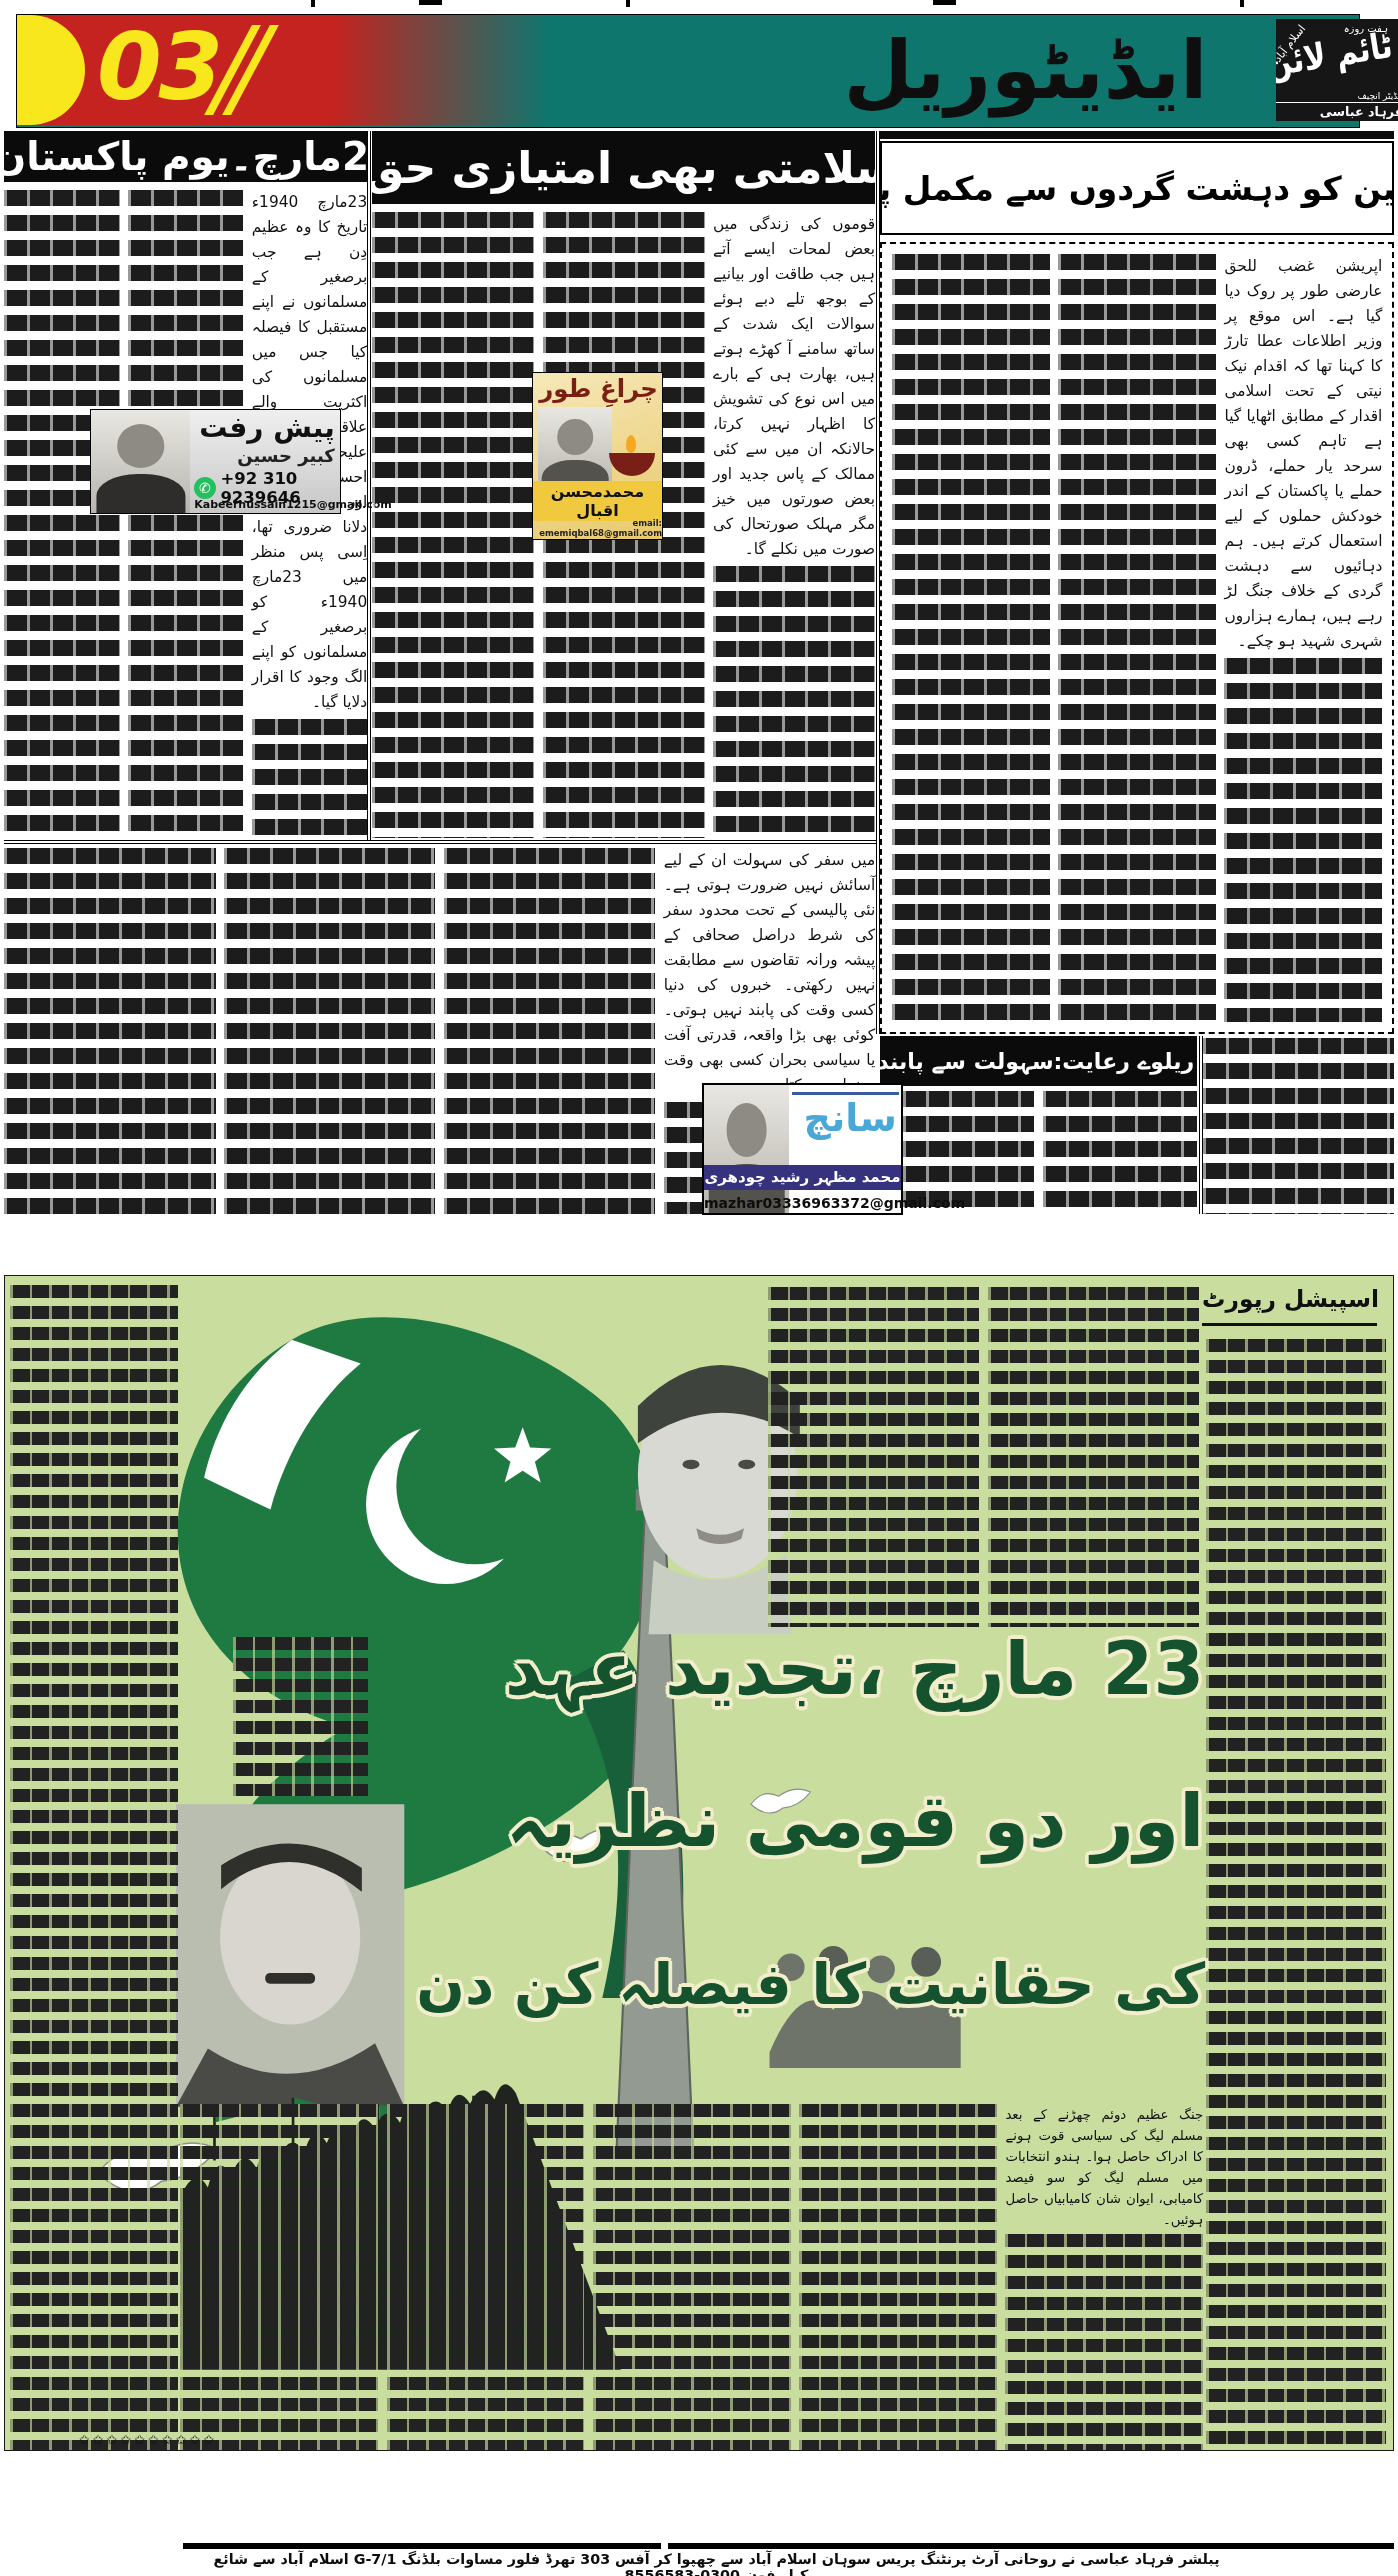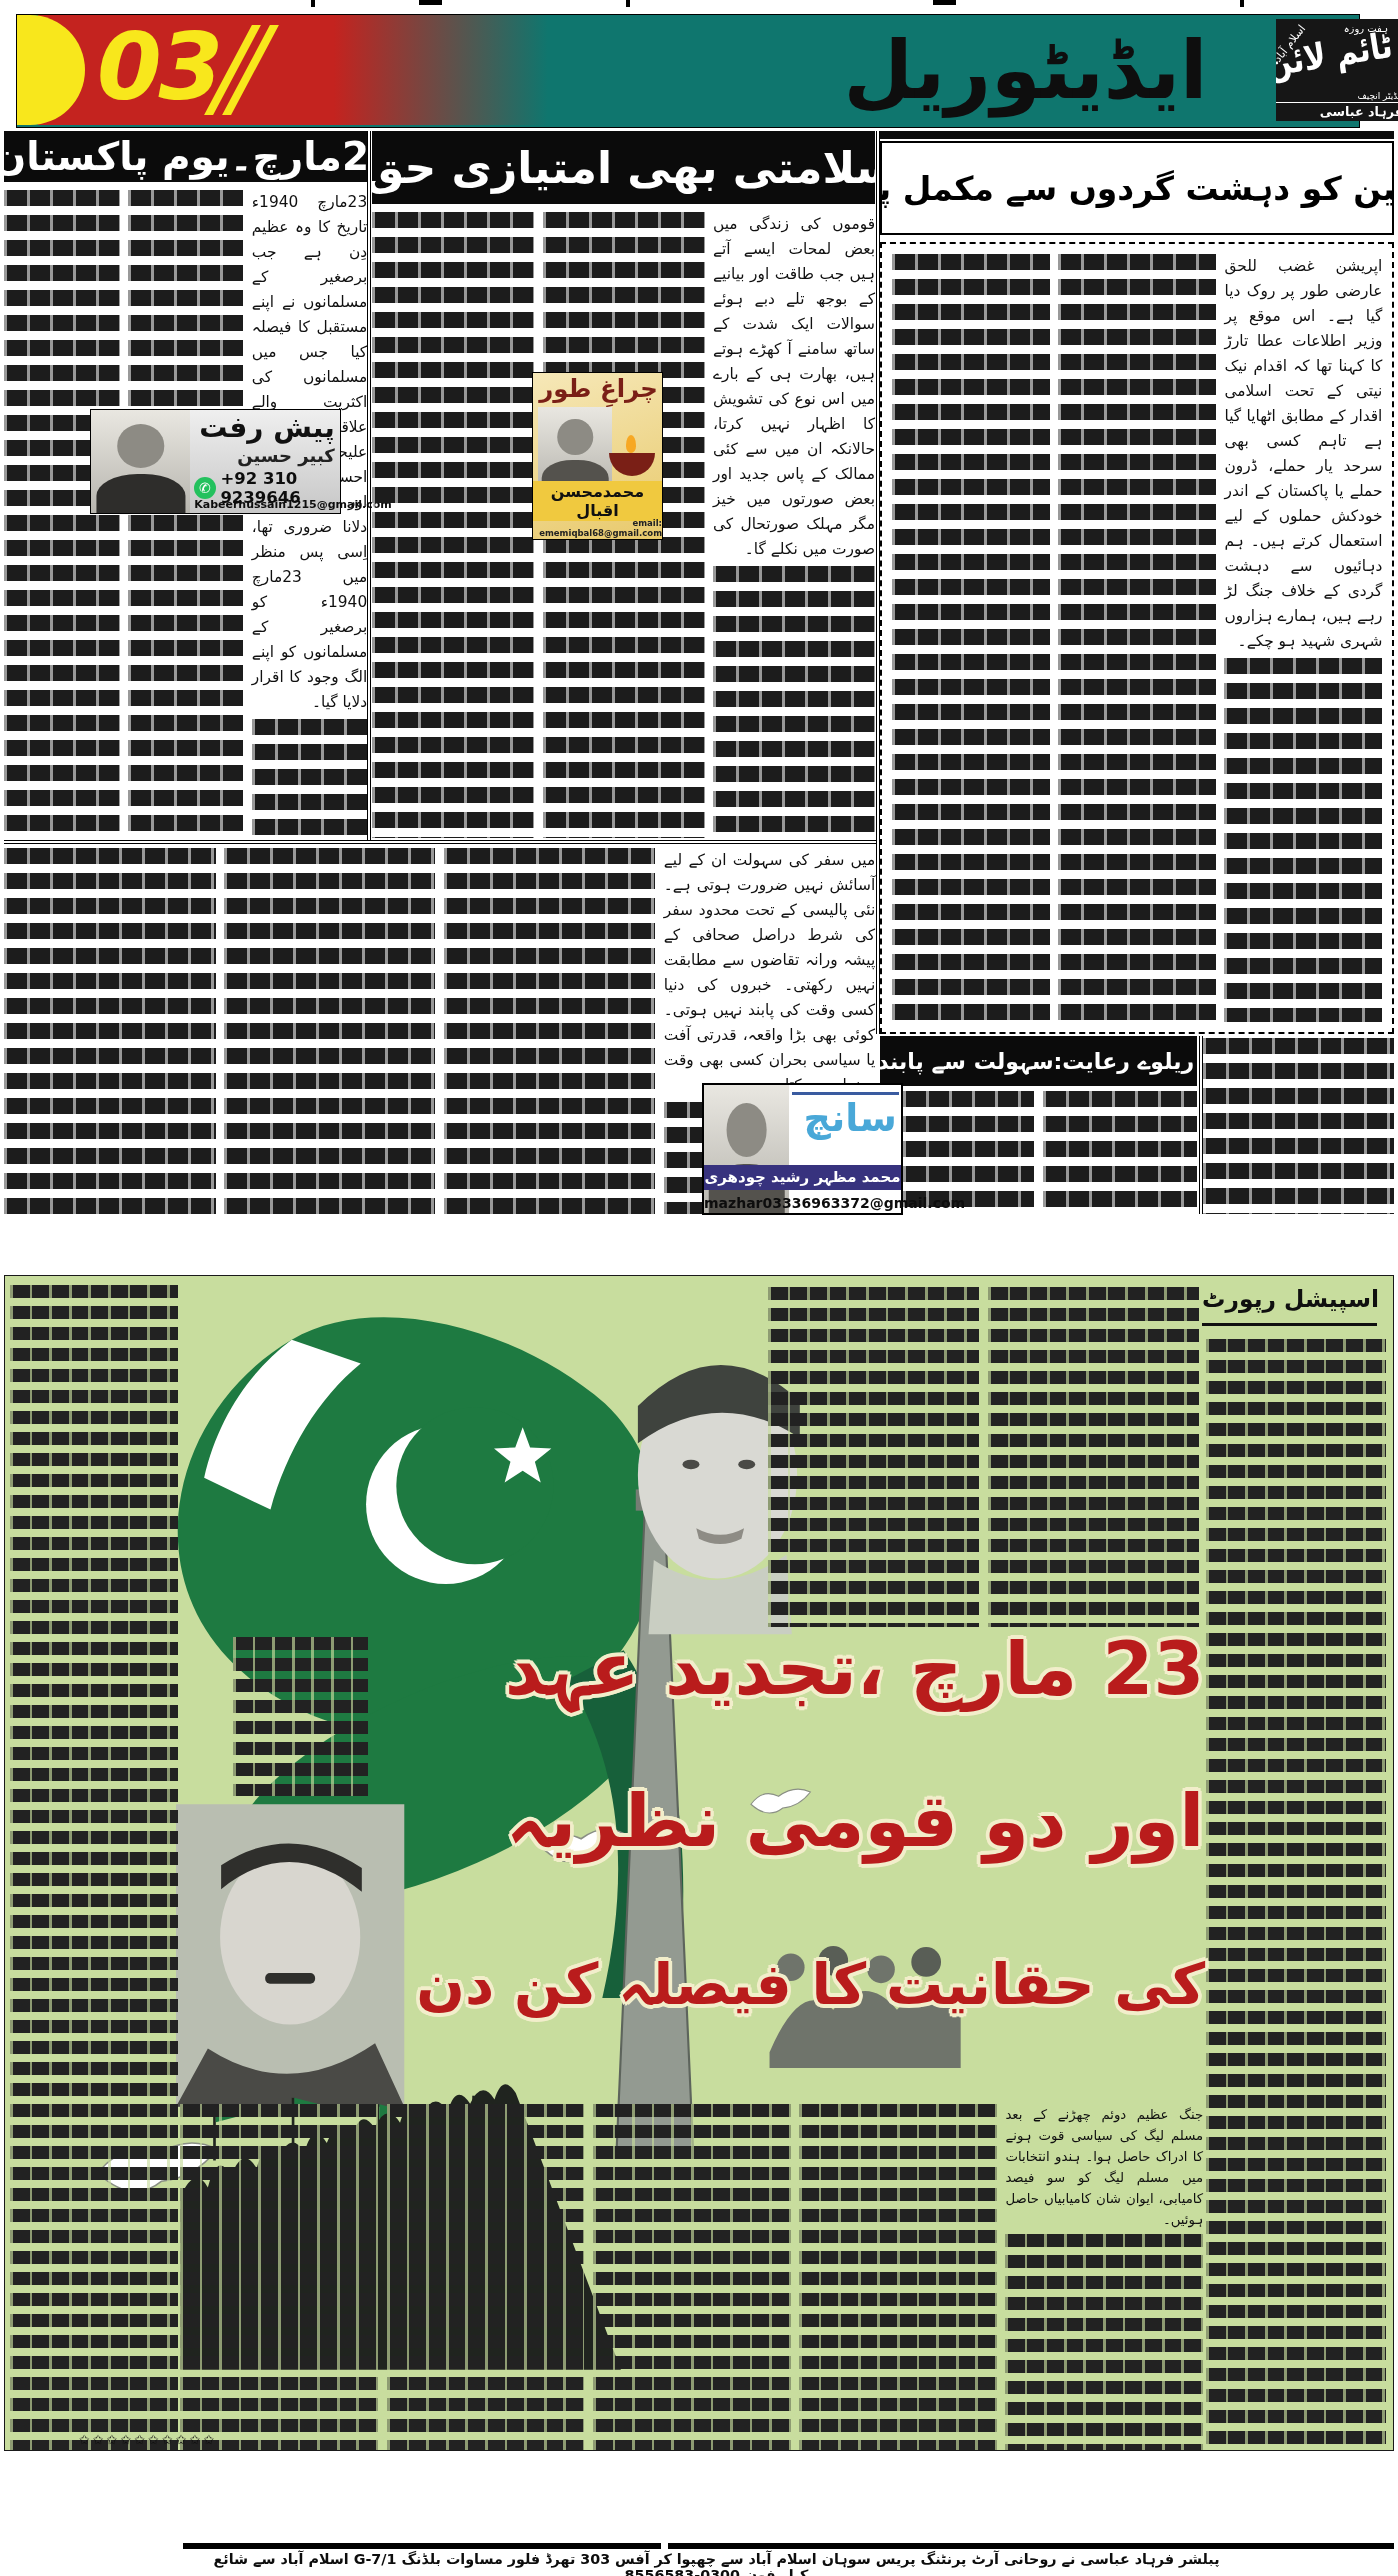--- a/index.html
+++ b/index.html
@@ -19,21 +19,21 @@
   .gk.green{--gap:rgba(200,221,158,.65);--ink:#222}
   .cols{display:flex;flex-direction:row-reverse;gap:8.5px}
   .col{flex:1;display:flex;flex-direction:column}
   .col .gk{flex:1}
   .lead{font-size:15.4px;line-height:25px;text-align:justify;color:#101010;margin-bottom:4.2px}
   .lead.sm{font-size:13.3px;line-height:21px}
   .bar{background:#0b0b0b;color:#fff;display:flex;align-items:center;justify-content:center;
        font-weight:bold;white-space:nowrap;overflow:hidden}
   .vsep{border-left:1.1px solid #000;border-right:1.1px solid #000;width:3.7px}
   .hsep{border-top:1.1px solid #000;border-bottom:1.1px solid #000;height:3.7px}
-  .bigline{color:#b91c1c;font-weight:bold;text-align:center;white-space:nowrap;
+  .bigline{color:#14532d;font-weight:bold;text-align:center;white-space:nowrap;
      text-shadow:-3.7px 0 0 #f2eecb,3.7px 0 0 #f2eecb,0 -3.7px 0 #f2eecb,0 3.7px 0 #f2eecb,
        -2.7px -2.7px 0 #f2eecb,2.7px 2.7px 0 #f2eecb,-2.7px 2.7px 0 #f2eecb,2.7px -2.7px 0 #f2eecb}
   .portrait{background:linear-gradient(180deg,#e9e7e1,#b7b5ae);position:relative;overflow:hidden}
   .portrait::before{content:"";position:absolute;left:50%;top:14%;width:48%;height:42%;
       transform:translateX(-50%);border-radius:50%;background:#8d8b84}
   .portrait::after{content:"";position:absolute;left:50%;bottom:-8%;width:90%;height:46%;
       transform:translateX(-50%);border-radius:46% 46% 0 0;background:#54524d}
   .portrait.dark::after{background:#2e2d2b}
   .wa{display:inline-flex;width:22px;height:22px;border-radius:50%;background:#23c15e;
       color:#fff;align-items:center;justify-content:center;font-size:14px;font-weight:bold;flex:none}

